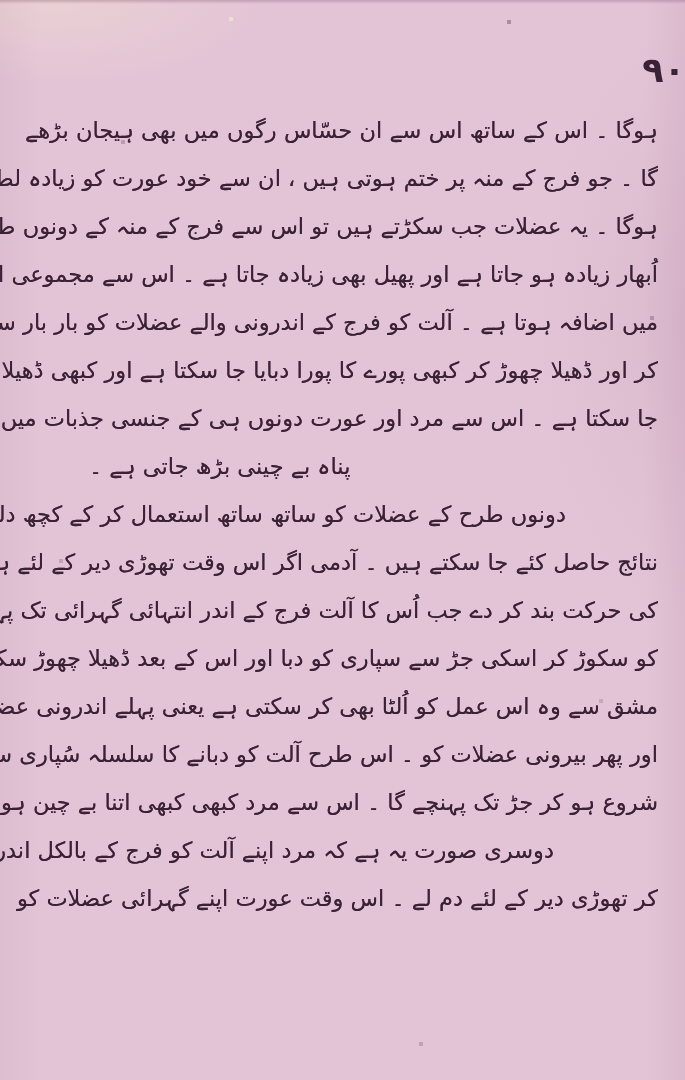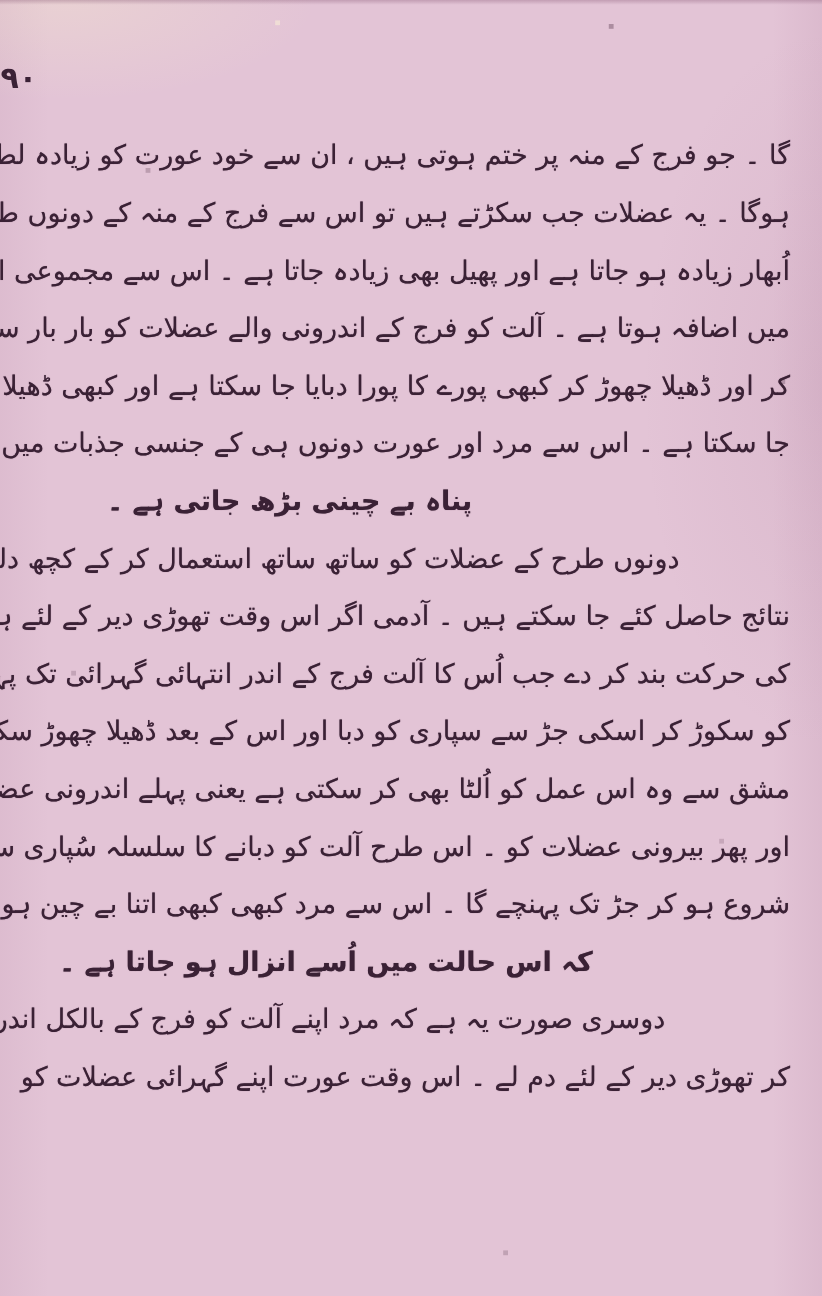--- a/index.html
+++ b/index.html
@@ -37,22 +37,22 @@
       230px 18px 0 1px rgba(250,240,215,0.55),
       600px 700px 0 1px rgba(70,40,60,0.18);
     pointer-events: none;
   }
 
   .page-number {
     position: absolute;
     top: 50px;
     left: 0;
     right: 0;
-    text-align: left;
-    font-size: 25px;
+    text-align: right;
+    font-size: 35px;
     font-weight: bold;
     letter-spacing: 2px;
   }
 
   .text-block {
     position: absolute;
     top: 106px;
     left: 25px;
     right: 27px;
     direction: rtl;
@@ -80,47 +80,46 @@
   }
   .line.indent-start-small {
     padding-right: 104px;
     padding-left: 4px;
   }
 
   
   .line.end-left {
     text-align: left;
     text-align-last: left;
-    font-weight: bold;
   }
   .line.end-left.pad-65 { padding-left: 64px; }
   .line.end-left.pad-25 { padding-left: 24px; }
 </style>
 </head>
 <body>
 
 <div class="noise"></div>
 
 <div class="page-number">٩٠</div>
 
 <div class="text-block">
 
+  <div class="line">ہوگا ۔ اس کے ساتھ اس سے ان حسّاس رگوں میں بھی ہیجان بڑھے</div>
   <div class="line">گا ۔ جو فرج کے منہ پر ختم ہوتی ہیں ، ان سے خود عورت کو زیادہ لطف محسوس</div>
   <div class="line">ہوگا ۔ یہ عضلات جب سکڑتے ہیں تو اس سے فرج کے منہ کے دونوں طرف کا</div>
   <div class="line">اُبھار زیادہ ہو جاتا ہے اور پھیل بھی زیادہ جاتا ہے ۔ اس سے مجموعی اثرات</div>
   <div class="line">میں اضافہ ہوتا ہے ۔ آلت کو فرج کے اندرونی والے عضلات کو بار بار سکوڑ</div>
   <div class="line">کر اور ڈھیلا چھوڑ کر کبھی پورے کا پورا دبایا جا سکتا ہے اور کبھی ڈھیلا چھوڑا</div>
   <div class="line">جا سکتا ہے ۔ اس سے مرد اور عورت دونوں ہی کے جنسی جذبات میں بے</div>
   <div class="line end-left pad-65">پناہ بے چینی بڑھ جاتی ہے ۔</div>
 
   <div class="line indent-start">دونوں طرح کے عضلات کو ساتھ ساتھ استعمال کر کے کچھ دلچسپ</div>
   <div class="line">نتائج حاصل کئے جا سکتے ہیں ۔ آدمی اگر اس وقت تھوڑی دیر کے لئے ہر قسم</div>
   <div class="line">کی حرکت بند کر دے جب اُس کا آلت فرج کے اندر انتہائی گہرائی تک پہنچا</div>
   <div class="line">کو سکوڑ کر اسکی جڑ سے سپاری کو دبا اور اس کے بعد ڈھیلا چھوڑ سکتی ہے</div>
   <div class="line">مشق سے وہ اس عمل کو اُلٹا بھی کر سکتی ہے یعنی پہلے اندرونی عضلات کو سکوڑے</div>
   <div class="line">اور پھر بیرونی عضلات کو ۔ اس طرح آلت کو دبانے کا سلسلہ سُپاری سے</div>
   <div class="line">شروع ہو کر جڑ تک پہنچے گا ۔ اس سے مرد کبھی کبھی اتنا بے چین ہو جاتا ہے</div>
-  <div class="line end-left pad-25">کہ اس حالت میں اُسے انزال ہو جاتا ہے ۔</div>
 
   <div class="line indent-start-small">دوسری صورت یہ ہے کہ مرد اپنے آلت کو فرج کے بالکل اندر تک پہنچا</div>
   <div class="line">کر تھوڑی دیر کے لئے دم لے ۔ اس وقت عورت اپنے گہرائی عضلات کو</div>
 
 </div>
 
 </body></html>

